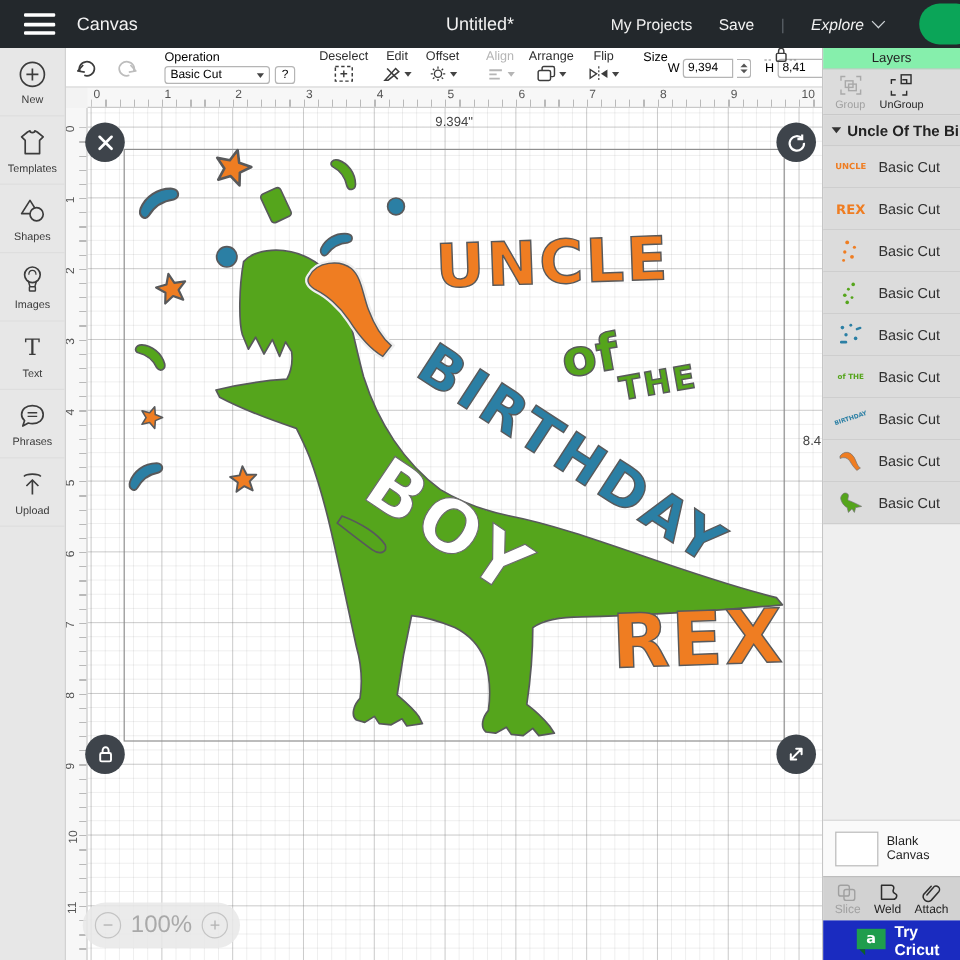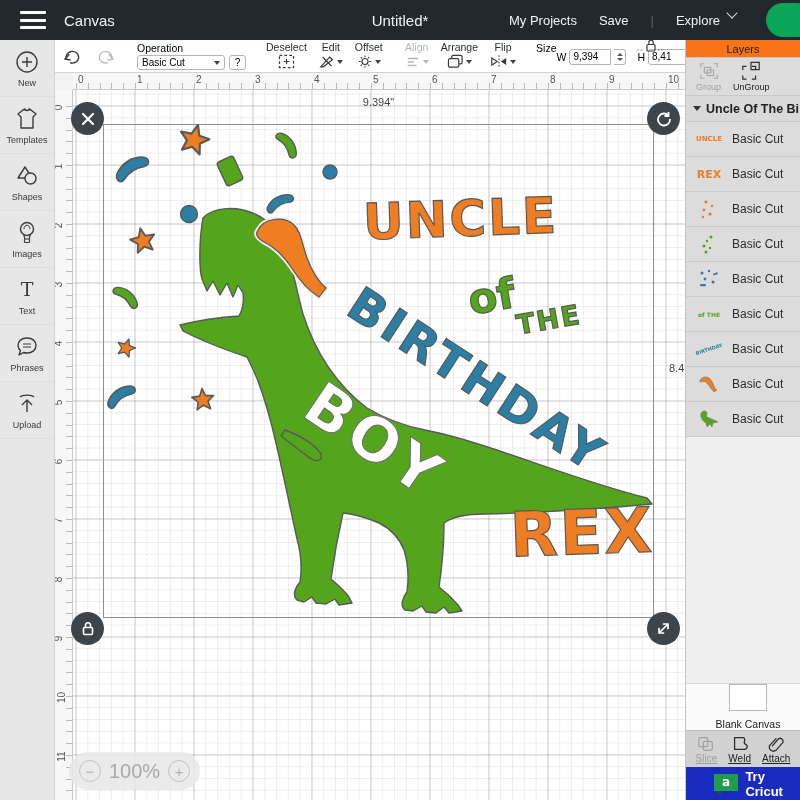--- a/index.html
+++ b/index.html
@@ -9,21 +9,21 @@
   
   .topbar { position:absolute; left:0; top:0; width:800px; height:40px;
     background:#23282c; color:#f2f2f2; display:flex; align-items:center; overflow:hidden; z-index:60; }
   .hamburger { width:26px; height:18px; margin-left:20px; display:flex; flex-direction:column;
     justify-content:space-between; cursor:pointer; }
   .hamburger span { height:3px; background:#fff; border-radius:1px; }
   .tb-canvas { margin-left:18px; font-size:15px; }
   .tb-doc { position:absolute; left:0; right:0; text-align:center; font-size:15px; pointer-events:none; }
   .tb-right { margin-left:auto; display:flex; align-items:center; gap:22px; font-size:13px; padding-right:12px; }
   .tb-sep { color:#5c6368; }
-  .explore { display:flex; gap:8px; }
+  .explore { display:flex; align-items:center; gap:8px;font-style:italic; }
   .chev { width:8px; height:8px; border-right:1.5px solid #cfd4d8; border-bottom:1.5px solid #cfd4d8;
     transform:rotate(45deg); margin-top:-4px; }
   .avatar-pill { position:absolute; right:-14px; top:3px; width:48px; height:34px;
     background:#0ba558; border-radius:17px; }
   .tb2 { position:absolute; left:55px; top:40px; width:630px; height:33px; background:#fff;
     border-bottom:1px solid #d4d4d4; z-index:50; }
   .tb2 .row { position:absolute; inset:0; display:flex; align-items:stretch; }
   .tbi { display:flex; flex-direction:column; align-items:center; justify-content:space-between;
     padding:2px 6px 3px; font-size:10.5px; color:#2e2e2e; cursor:pointer; }
   .tbi .lab { line-height:11px; }
@@ -106,21 +106,21 @@
 
   .zoom-pill { position:absolute; left:14px; top:680px; height:38px; padding:0 10px; border-radius:19px;
     background:rgba(232,232,232,.85); display:flex; align-items:center; gap:8px; z-index:35; }
   .zoom-btn { width:22px; height:22px; border-radius:50%; border:1.5px solid #c4c4c4; color:#b2b2b2;
     font-size:15px; display:flex; align-items:center; justify-content:center; cursor:pointer; background:transparent; }
   .zoom-val { font-size:20px; color:#a9a9a9; }
 
   
   .rpanel { position:absolute; left:685px; top:40px; width:115px; height:760px; background:#efefef;
     border-left:1px solid #c5c5c5; z-index:55; display:flex; flex-direction:column; }
-  .rp-tab { height:18px; background:#f97316; border-bottom:1px solid #c5c5c5; display:flex;
+  .rp-tab { height:18px; background:#86efac; border-bottom:1px solid #c5c5c5; display:flex;
     align-items:center; justify-content:center; font-size:11px; color:#222; }
   .rp-groupbar { height:38px; background:#dcdcdc; border-bottom:1px solid #c9c9c9; display:flex;
     align-items:flex-start; justify-content:flex-start; gap:12px; padding:3px 0 0 10px; }
   .rp-gbtn { display:flex; flex-direction:column; align-items:center; gap:1px; font-size:9px; cursor:pointer; }
   .rp-gbtn.disabled { color:#9f9f9f; } .rp-gbtn.en { color:#222; }
   .rp-title { height:26px; background:#d9d9d9; border-bottom:1px solid #c9c9c9; display:flex;
     align-items:center; gap:5px; padding-left:7px; font-size:12.5px; font-weight:bold; color:#222;
     white-space:nowrap; overflow:hidden; cursor:pointer; }
   .rp-title .tri { width:0; height:0; border-left:4px solid transparent; border-right:4px solid transparent;
     border-top:5px solid #333; flex:0 0 auto; }
@@ -128,26 +128,26 @@
     align-items:center; padding-left:6px; gap:6px; cursor:pointer; }
   .thumb { width:34px; height:26px; display:flex; align-items:center; justify-content:center; overflow:hidden; }
   .layer-label { font-size:12px; color:#2e2e2e; }
   .t-uncle { font-family:"DejaVu Sans",sans-serif; font-weight:bold; font-size:7px; color:var(--orange); }
   .t-rex { font-family:"DejaVu Sans",sans-serif; font-weight:bold; font-size:11px; color:var(--orange); }
   .t-ofthe { font-family:"DejaVu Sans",sans-serif; font-weight:bold; font-size:6px; color:var(--green); }
   .t-bday { font-family:"DejaVu Sans",sans-serif; font-weight:bold; font-size:5px; color:var(--blue);
     transform:rotate(-18deg); }
   .rp-fill { flex:1; background:#efefef; }
   .rp-blank { height:47px; background:#fafafa; border-top:1px solid #d5d5d5; display:flex;
-    align-items:center; gap:7px; padding-left:10px;flex-direction:column; }
+    align-items:center; gap:7px; padding-left:10px; }
   .swatch { width:38px; height:29px; background:#fff; border:1px solid #b9b9b9; cursor:pointer; }
   .rp-blank .bc-label { font-size:10.5px; color:#222; }
   .rp-actions { height:37px; background:#d2d2d2; border-top:1px solid #bdbdbd; display:flex;
     align-items:center; justify-content:space-around; padding:0 4px; }
-  .rp-act { display:flex; flex-direction:column; align-items:center; gap:0; font-size:10px; cursor:pointer;text-decoration:underline; }
+  .rp-act { display:flex; flex-direction:column; align-items:center; gap:0; font-size:10px; cursor:pointer; }
   .rp-act.disabled { color:#a0a0a0; } .rp-act.en { color:#222; }
   .rp-banner { height:33px; background:#1a2bc0; display:flex; align-items:center; gap:8px;
     padding-left:28px; cursor:pointer; }
   .rp-banner .btxt { color:#fff; font-size:13px; font-weight:bold; }
   .pennant { position:relative; width:26px; height:24px; }
   .pennant .flag { position:absolute; left:0; top:2px; width:24px; height:17px; background:#1f9d4d; }
   .pennant .fold { position:absolute; left:2px; top:19px; width:0; height:0;
     border-left:5px solid transparent; border-right:0 solid transparent; border-top:5px solid #0c5f2c; }
   .pennant .a { position:absolute; left:0; top:2px; width:24px; height:17px; color:#fff; font-size:12px;
     font-weight:bold; display:flex; align-items:center; justify-content:center; font-family:"DejaVu Sans",sans-serif; }

